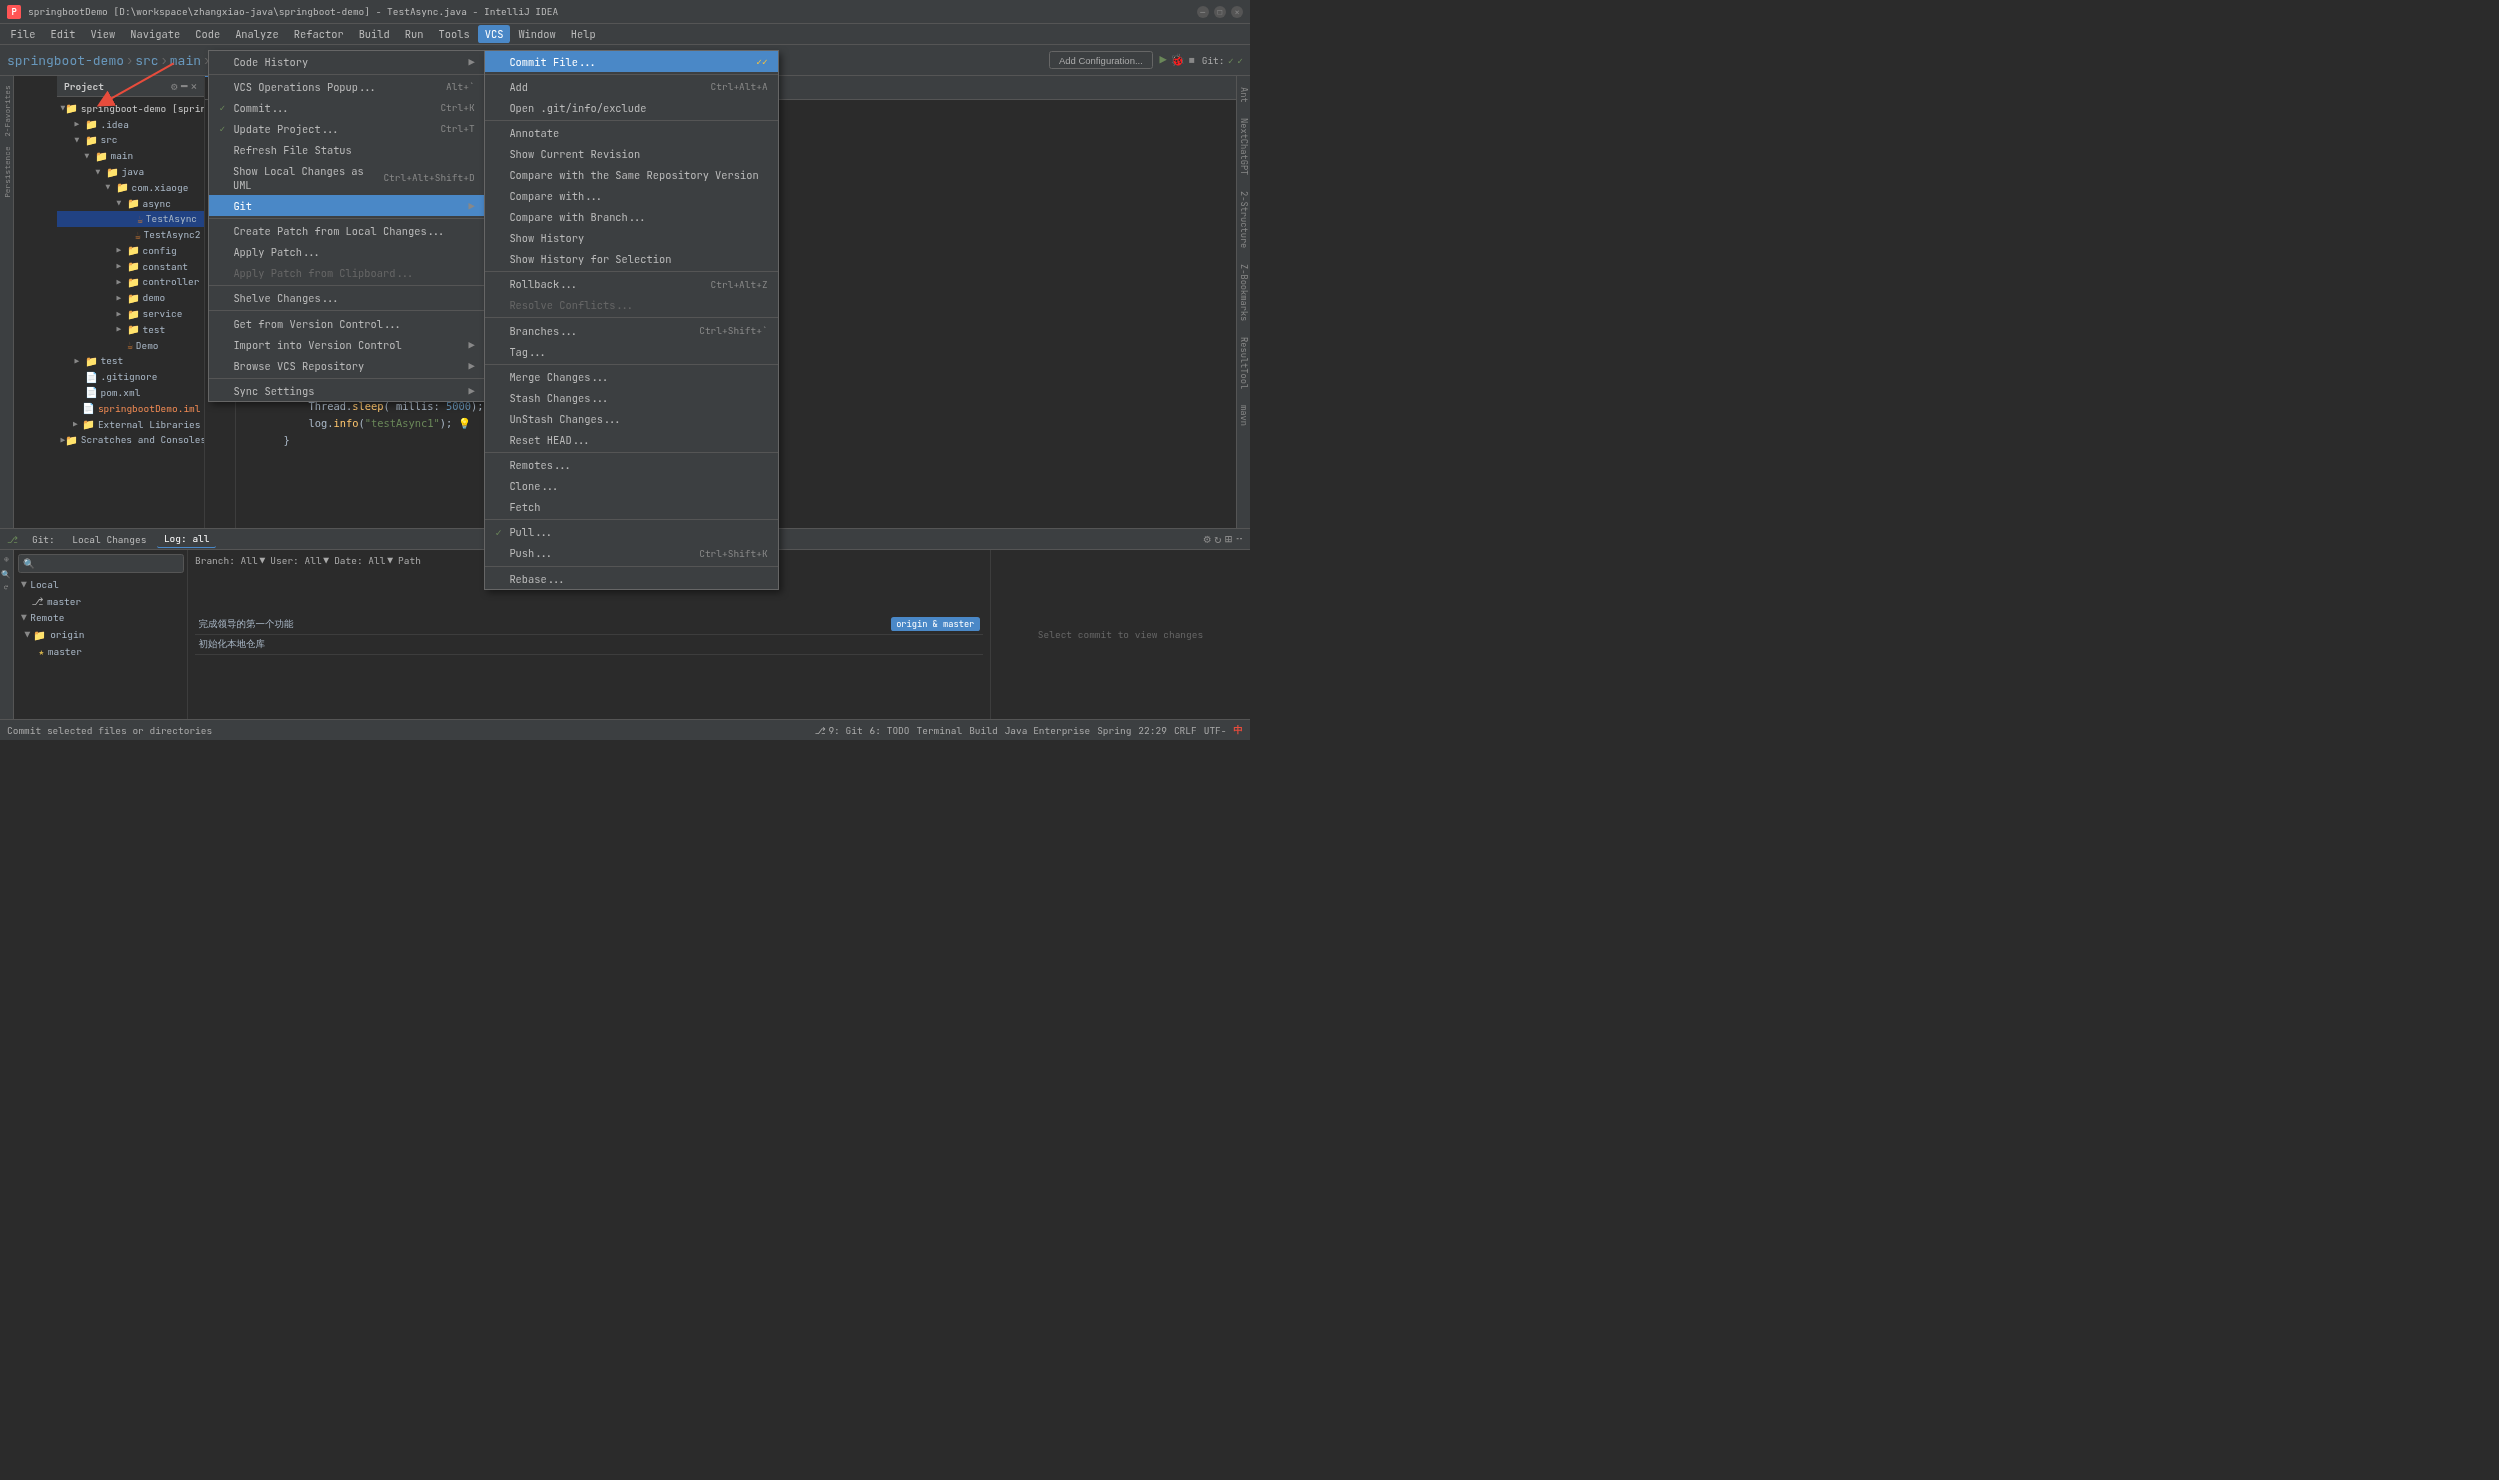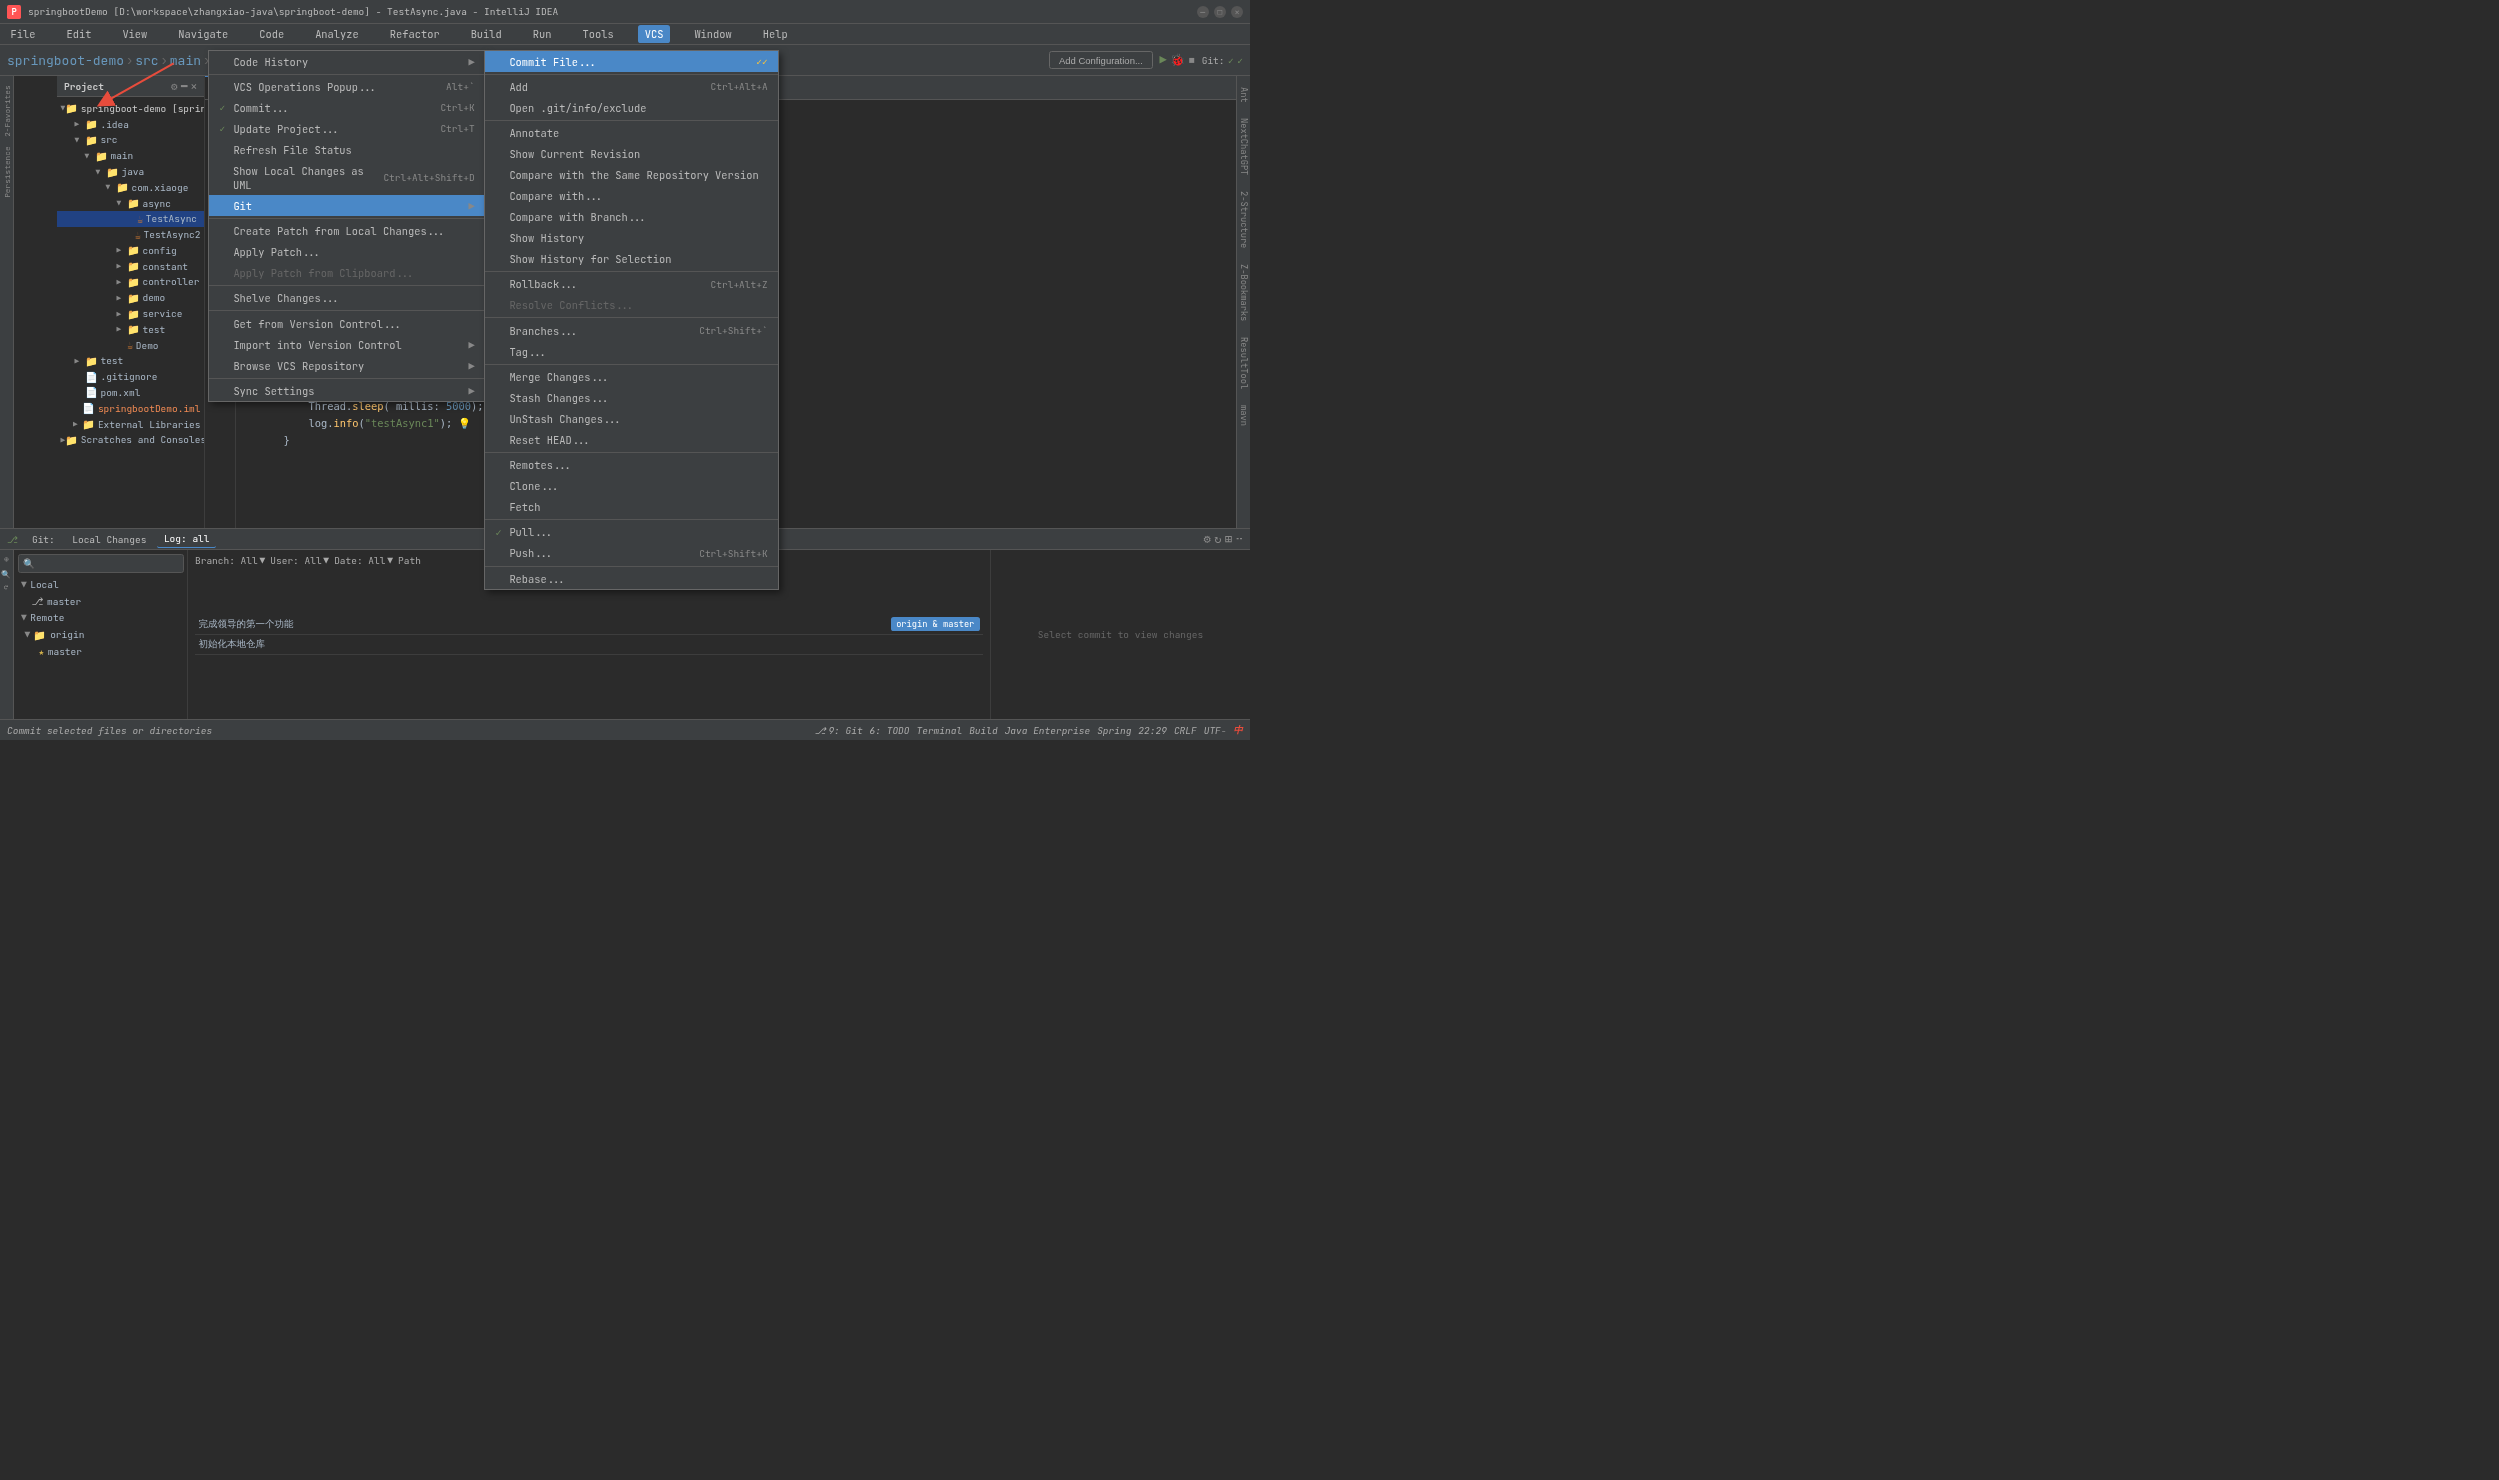--- a/index.html
+++ b/index.html
@@ -56,21 +56,21 @@
     .ctrl-close { background: #555; }
 
     
     .menu-bar {
       height: 21px;
       background: #3c3f41;
       display: flex;
       align-items: center;
       padding: 0 3.5px;
       border-bottom: 0.9px solid #555;
-      gap: 17px;
+      gap: 1px;
     }
     .menu-item {
       padding: 1.7px 7px;
       color: #bbb;
       font-size: 10.4px;
       cursor: pointer;
       border-radius: 2.6px;
     }
     .menu-item.active { background: #4a88c7; color: white; }
 
@@ -327,21 +327,20 @@
     .status-bar {
       height: 21px;
       background: #3c3f41;
       display: flex;
       align-items: center;
       padding: 0 7px;
       font-size: 9.5px;
       color: #aaa;
       border-top: 0.9px solid #555;
       gap: 7px;
-      font-style: italic;
     }
     .status-item { display: flex; align-items: center; gap: 2.6px; }
 
     
     .vcs-menu {
       position: absolute;
       top: 50px;
       left: 208px;
       width: 278px;
       background: #3c3f41;

